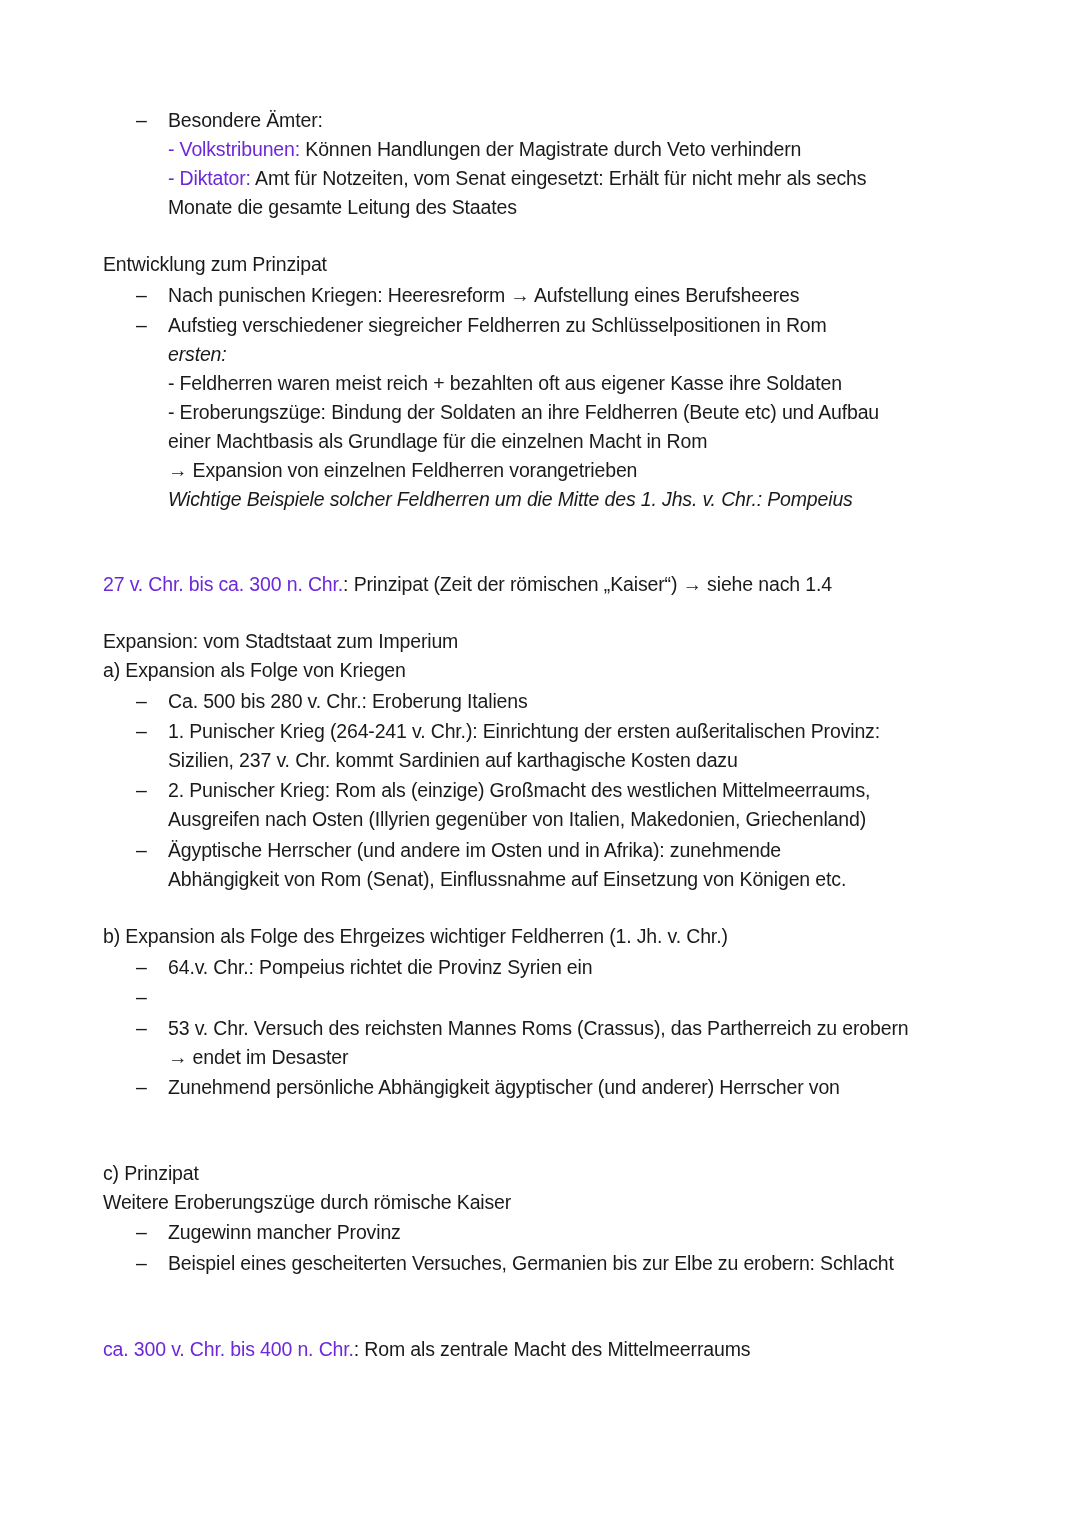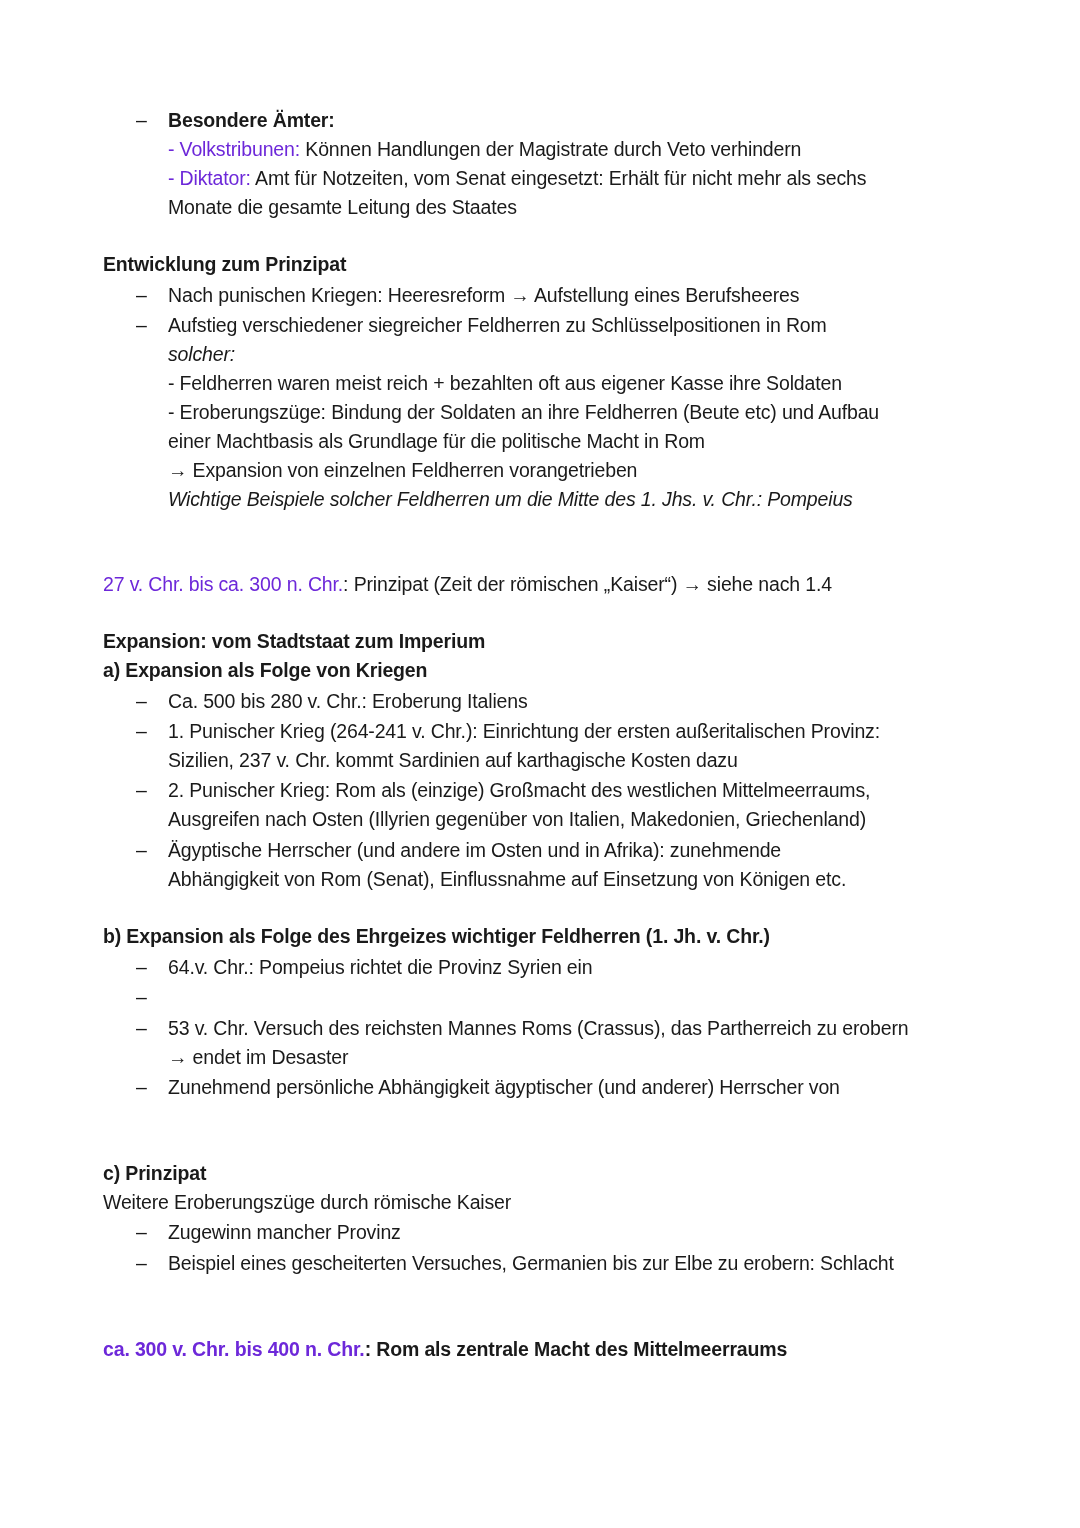--- a/index.html
+++ b/index.html
@@ -8,44 +8,44 @@
       font-family: "Liberation Sans", sans-serif;
       color: #1a1a1a;
       font-size: 19.5px;
       letter-spacing: -0.15px;
     }
     .page { position: absolute; left: 0; top: 0; width: 1080px; height: 1528px; }
     .line { position: absolute; white-space: nowrap; line-height: 29px; }
     .l0 { left: 103px; }
     .l1 { left: 168px; }
     .dash { position: absolute; left: 136px; line-height: 29px; }
-    .b { font-weight: bold; text-align: center; }
+    .b { font-weight: normal; text-align: center; }
     .i { font-style: italic; }
     .red { color: #6d28d9; }
   </style>
 </head>
 <body>
 
 <div class="page">
 
   <span class="dash" style="top:106px">–</span>
   <div class="line l1 b" style="top:106px">Besondere Ämter:</div>
   <div class="line l1" style="top:135px"><span class="red">- Volkstribunen:</span><span> Können Handlungen der Magistrate durch Veto verhindern</span></div>
   <div class="line l1" style="top:164px"><span class="red">- Diktator:</span><span> Amt für Notzeiten, vom Senat eingesetzt: Erhält für nicht mehr als sechs</span></div>
   <div class="line l0 b" style="top:250px">Entwicklung zum Prinzipat</div>
 
   <div class="line l1" style="top:193px">Monate die gesamte Leitung des Staates</div>
   <span class="dash" style="top:281px">–</span>
   <div class="line l1" style="top:281px">Nach punischen Kriegen: Heeresreform → Aufstellung eines Berufsheeres</div>
   <span class="dash" style="top:311px">–</span>
   <div class="line l1" style="top:311px"> Aufstieg verschiedener siegreicher Feldherren zu Schlüsselpositionen in Rom</div>
-  <div class="line l1 i" style="top:340px">solcher:</div>
+  <div class="line l1 i" style="top:340px">ersten:</div>
   <div class="line l1" style="top:369px">- Feldherren waren meist reich + bezahlten oft aus eigener Kasse ihre Soldaten</div>
   <div class="line l1" style="top:398px">- Eroberungszüge: Bindung der Soldaten an ihre Feldherren (Beute etc) und Aufbau</div>
-  <div class="line l1" style="top:427px">einer Machtbasis als Grundlage für die politische Macht in Rom</div>
+  <div class="line l1" style="top:427px">einer Machtbasis als Grundlage für die einzelnen Macht in Rom</div>
   <div class="line l1" style="top:456px">→ Expansion von einzelnen Feldherren vorangetrieben</div>
   <div class="line l1 i" style="top:485px">Wichtige Beispiele solcher Feldherren um die Mitte des 1. Jhs. v. Chr.:   Pompeius</div>
 
   <div class="line l0" style="top:570px"><span class="red">27 v. Chr. bis ca. 300 n. Chr.</span><span>: Prinzipat (Zeit der römischen „Kaiser“) → siehe nach 1.4</span></div>
 
   <div class="line l0 b" style="top:627px">Expansion: vom Stadtstaat zum Imperium</div>
   <div class="line l0 b" style="top:656px">a) Expansion als Folge von Kriegen</div>
 
   <span class="dash" style="top:687px">–</span>
   <div class="line l1" style="top:687px">Ca. 500 bis 280 v. Chr.: Eroberung Italiens</div>

